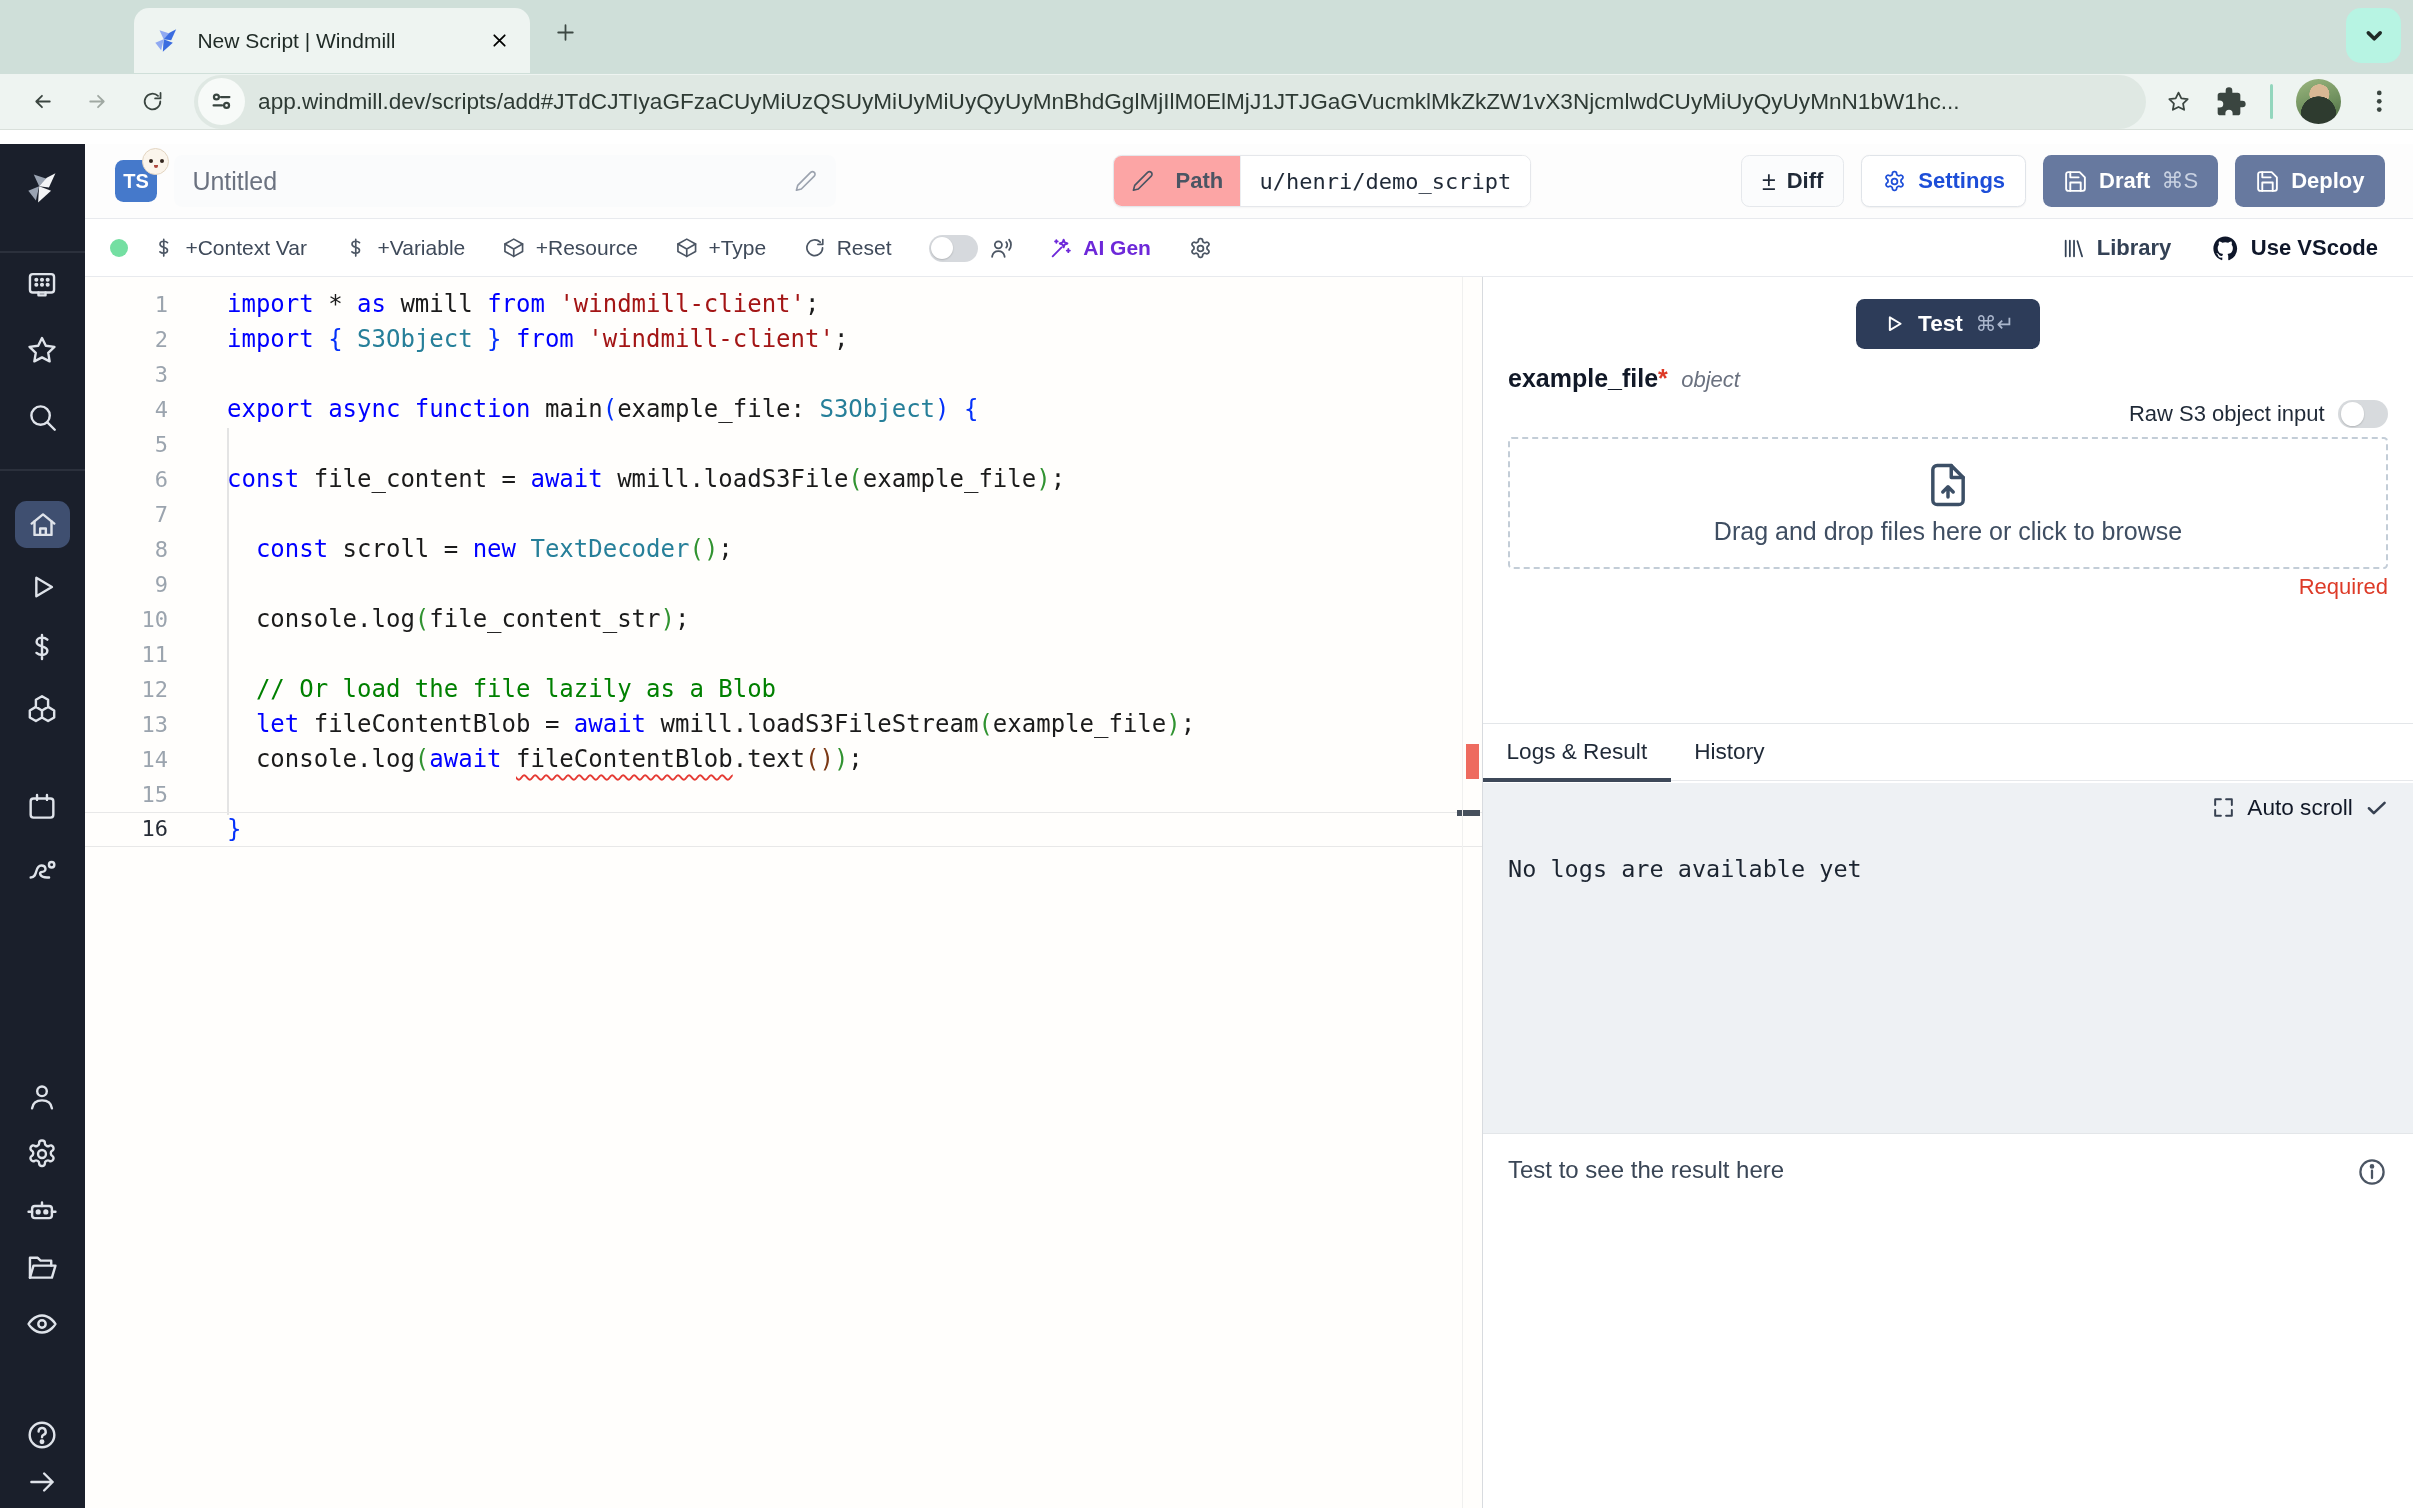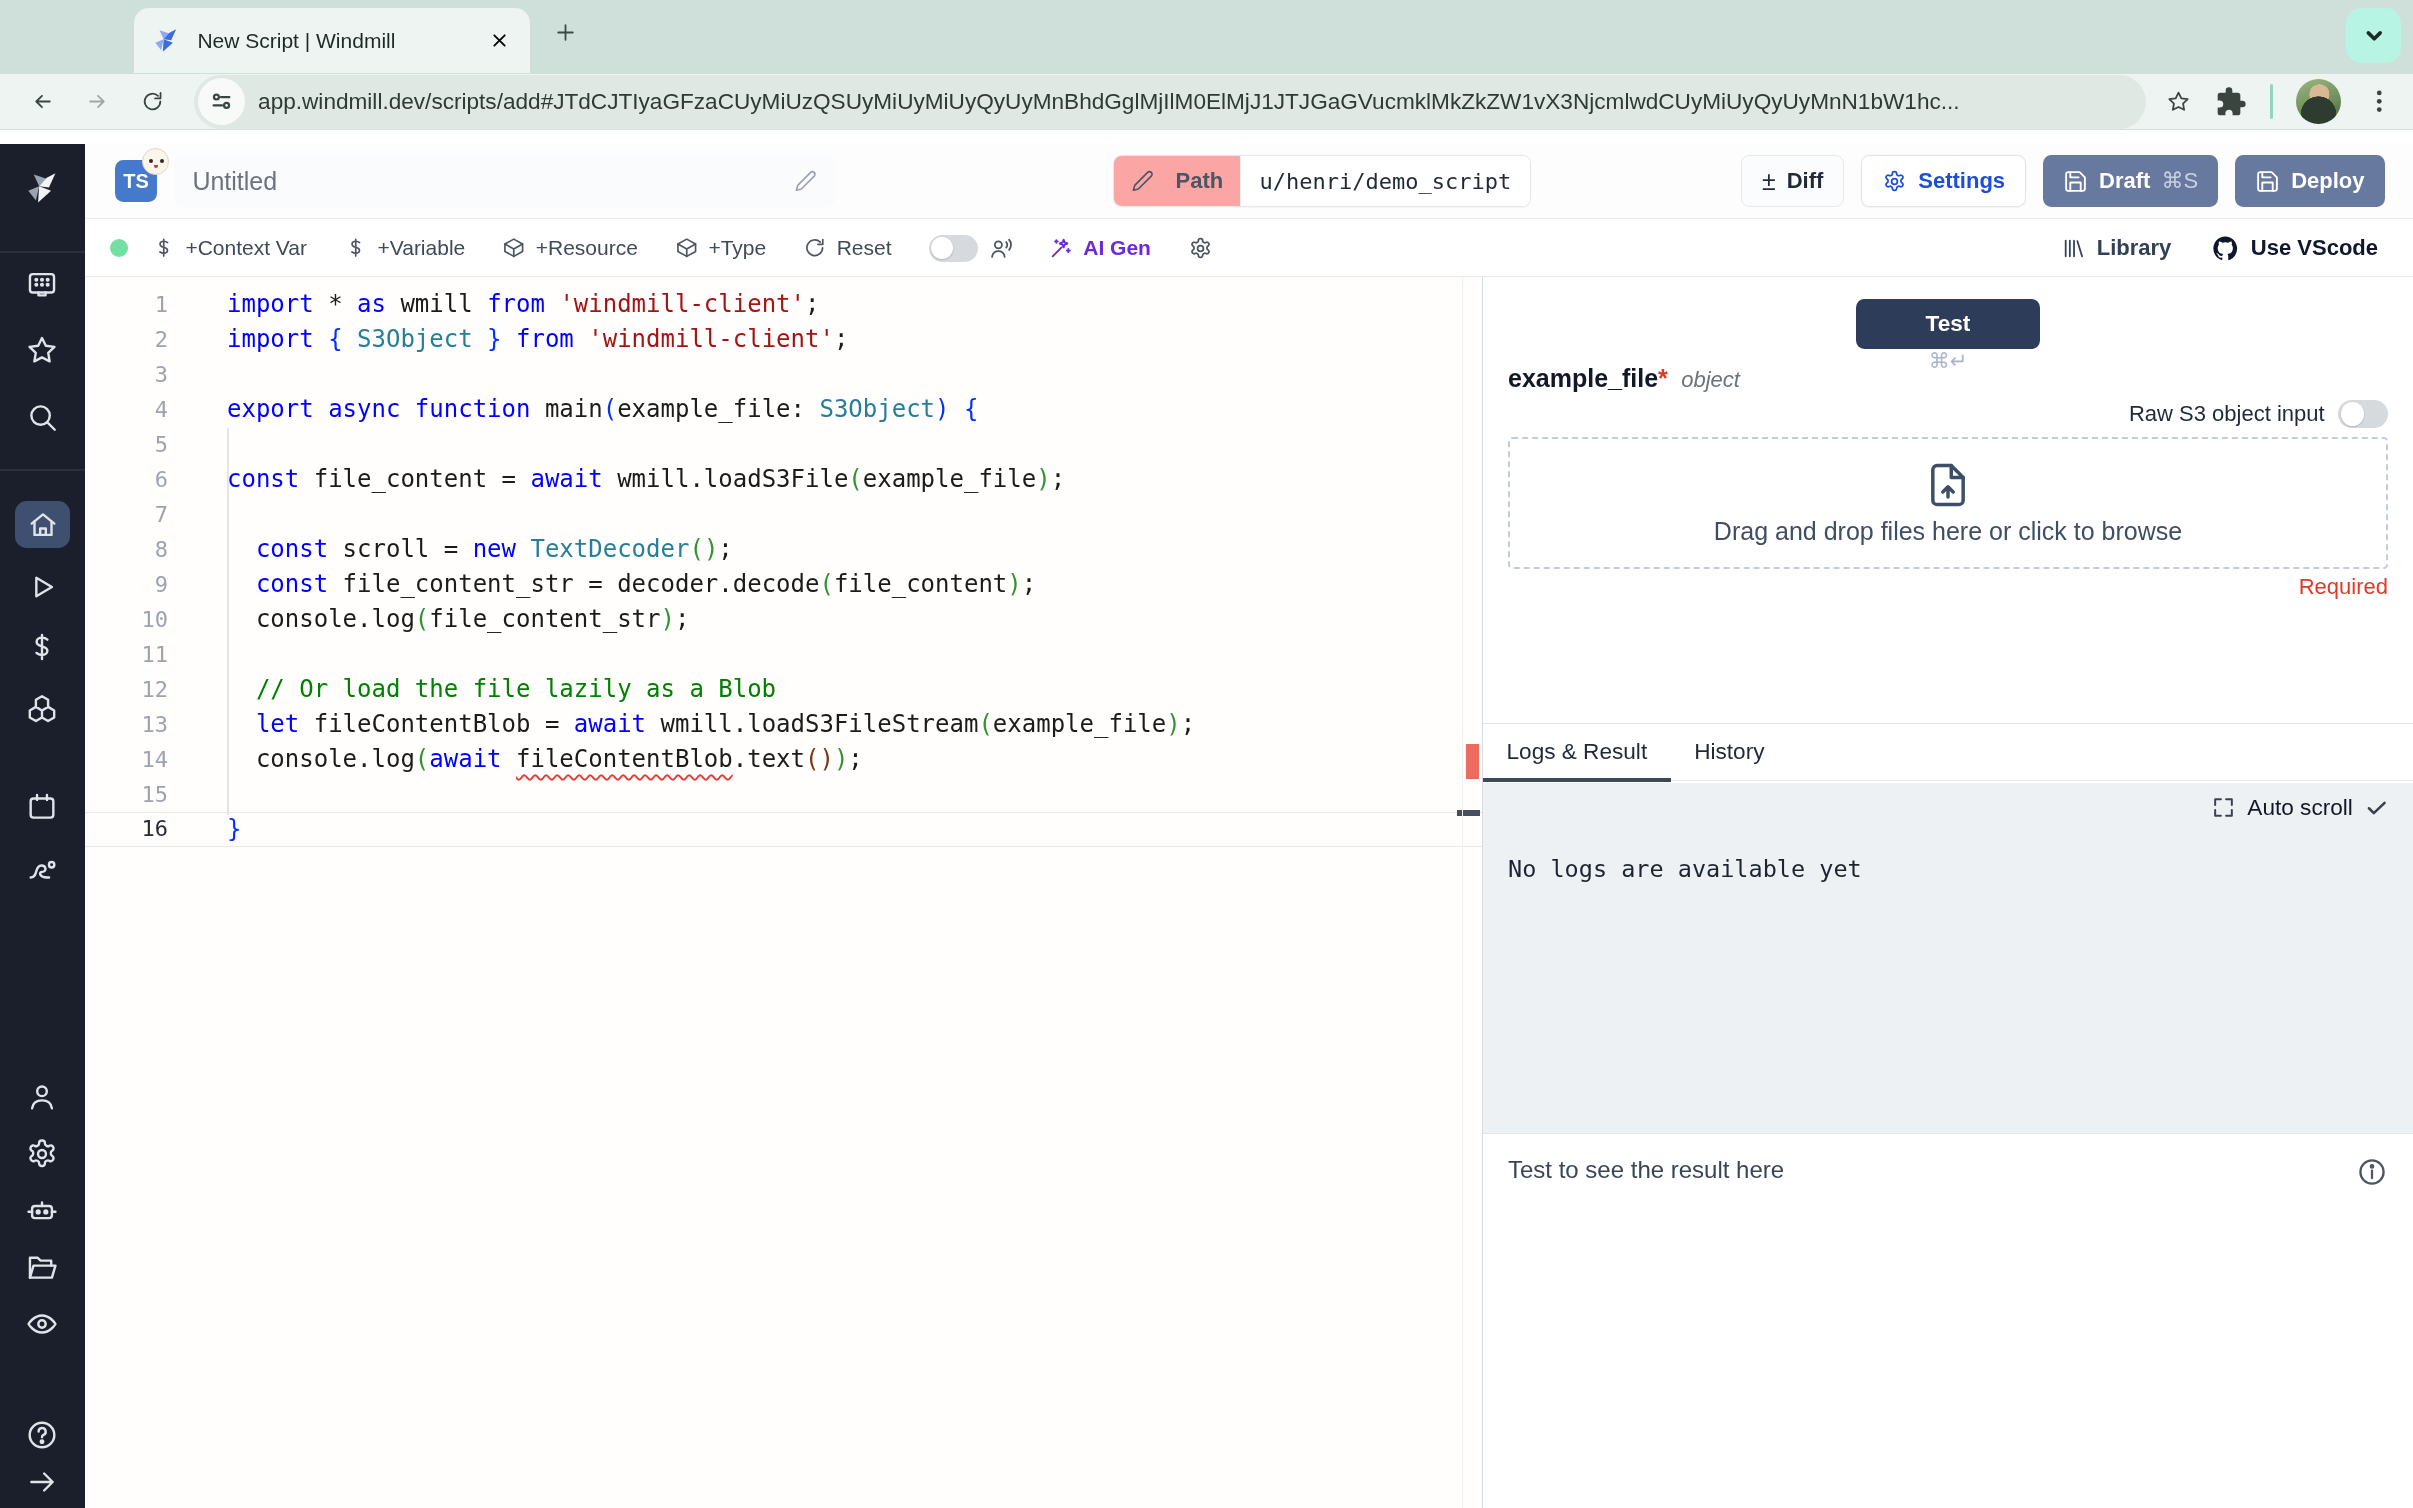--- a/index.html
+++ b/index.html
@@ -109,21 +109,21 @@
   #ovr-error { position:absolute; right:3.4px; top:467px; width:12.6px; height:35px; background:#ee6b5f; }
   #ovr-cursor { position:absolute; right:1.7px; top:533px; width:23.5px; height:5.9px; background:#46505c; }
   #editor-divider { position:absolute; left:1482px; top:277px; width:1.7px; bottom:0; background:#d8dbdf; }
   #editor-faint-line { position:absolute; left:1462px; top:277px; width:0.8px; bottom:0; background:#f0f0ef; }
 
   
   #panel { position:absolute; left:1483px; top:277px; right:0; bottom:0; background:#fff; }
   #panel-top { position:relative; height:446px; padding:0 25px; }
   #test-btn { width:184px; height:50px; margin:22px auto 0; background:var(--test-button); color:#fff;
     border-radius:8.4px; display:flex; align-items:center; justify-content:center; gap:12.6px;
-    font-size:22.6px; font-weight:700;flex-direction:column; }
+    font-size:22.6px; font-weight:700; }
   #test-shortcut { color:#aab6cc; font-weight:400; font-size:21px; }
   #arg-row { margin-top:15px; display:flex; align-items:baseline; }
   #arg-name { font-size:25px; font-weight:700; color:#111827; }
   #arg-star { color:var(--required-red); font-size:25px; font-weight:700; }
   #arg-type { margin-left:13.4px; font-size:22px; font-style:italic; color:#6b7280; }
   #raw-s3-row { margin-top:6.7px; display:flex; justify-content:flex-end; align-items:center; gap:13.4px; }
   #raw-s3-label { font-size:22px; color:#1f2937; }
   #raw-s3-toggle { width:50px; height:28.5px; border-radius:14.2px; background:#d7dadd; position:relative; }
   #raw-s3-toggle:before { content:""; position:absolute; left:2.5px; top:2.5px; width:23.5px; height:23.5px;
     border-radius:50%; background:#fff; box-shadow:0 0.8px 1.7px rgba(0,0,0,.2); }
@@ -537,21 +537,21 @@
   <div id="indent-guide"></div>
   <div id="code-lines">
       <div class="code-line"><span class="gutter-num">1</span><span class="code-text"><span class="tok-kw">import</span><span class="tok-d"> * </span><span class="tok-kw">as</span><span class="tok-d"> wmill </span><span class="tok-kw">from</span><span class="tok-d"> </span><span class="tok-str">'windmill-client'</span><span class="tok-d">;</span></span></div>
       <div class="code-line"><span class="gutter-num">2</span><span class="code-text"><span class="tok-kw">import</span><span class="tok-d"> </span><span class="tok-b1">{</span><span class="tok-d"> </span><span class="tok-ty">S3Object</span><span class="tok-d"> </span><span class="tok-b1">}</span><span class="tok-d"> </span><span class="tok-kw">from</span><span class="tok-d"> </span><span class="tok-str">'windmill-client'</span><span class="tok-d">;</span></span></div>
       <div class="code-line"><span class="gutter-num">3</span><span class="code-text"></span></div>
       <div class="code-line"><span class="gutter-num">4</span><span class="code-text"><span class="tok-kw">export</span><span class="tok-d"> </span><span class="tok-kw">async</span><span class="tok-d"> </span><span class="tok-kw">function</span><span class="tok-d"> main</span><span class="tok-b1">(</span><span class="tok-d">example_file: </span><span class="tok-ty">S3Object</span><span class="tok-b1">)</span><span class="tok-d"> </span><span class="tok-b1">{</span></span></div>
       <div class="code-line"><span class="gutter-num">5</span><span class="code-text"></span></div>
       <div class="code-line"><span class="gutter-num">6</span><span class="code-text"><span class="tok-kw">const</span><span class="tok-d"> file_content = </span><span class="tok-kw">await</span><span class="tok-d"> wmill.loadS3File</span><span class="tok-b2">(</span><span class="tok-d">example_file</span><span class="tok-b2">)</span><span class="tok-d">;</span></span></div>
       <div class="code-line"><span class="gutter-num">7</span><span class="code-text"></span></div>
       <div class="code-line"><span class="gutter-num">8</span><span class="code-text"><span class="tok-d">  </span><span class="tok-kw">const</span><span class="tok-d"> scroll = </span><span class="tok-kw">new</span><span class="tok-d"> </span><span class="tok-ty">TextDecoder</span><span class="tok-b2">(</span><span class="tok-b2">)</span><span class="tok-d">;</span></span></div>
-      <div class="code-line"><span class="gutter-num">9</span><span class="code-text"><span class="tok-d">  </span><span class="tok-kw">const</span><span class="tok-d"> file_content_str = decoder.decode</span><span class="tok-b2">(</span><span class="tok-d">file_content</span><span class="tok-b2">)</span><span class="tok-d">;</span></span></div>
+      <div class="code-line"><span class="gutter-num">9</span></div>
       <div class="code-line"><span class="gutter-num">10</span><span class="code-text"><span class="tok-d">  console.log</span><span class="tok-b2">(</span><span class="tok-d">file_content_str</span><span class="tok-b2">)</span><span class="tok-d">;</span></span></div>
       <div class="code-line"><span class="gutter-num">11</span><span class="code-text"></span></div>
       <div class="code-line"><span class="gutter-num">12</span><span class="code-text"><span class="tok-cm">  // Or load the file lazily as a Blob</span></span></div>
       <div class="code-line"><span class="gutter-num">13</span><span class="code-text"><span class="tok-d">  </span><span class="tok-kw">let</span><span class="tok-d"> fileContentBlob = </span><span class="tok-kw">await</span><span class="tok-d"> wmill.loadS3FileStream</span><span class="tok-b2">(</span><span class="tok-d">example_file</span><span class="tok-b2">)</span><span class="tok-d">;</span></span></div>
       <div class="code-line"><span class="gutter-num">14</span><span class="code-text"><span class="tok-d">  console.log</span><span class="tok-b2">(</span><span class="tok-kw">await</span><span class="tok-d"> </span><span class="tok-sq">fileContentBlob</span><span class="tok-d">.text</span><span class="tok-b3">(</span><span class="tok-b3">)</span><span class="tok-b2">)</span><span class="tok-d">;</span></span></div>
       <div class="code-line"><span class="gutter-num">15</span><span class="code-text"></span></div>
       <div class="code-line active"><span class="gutter-num">16</span><span class="code-text"><span class="tok-b1">}</span></span></div>
     </div>
   <div id="ovr-error"></div>
   <div id="ovr-cursor"></div>

